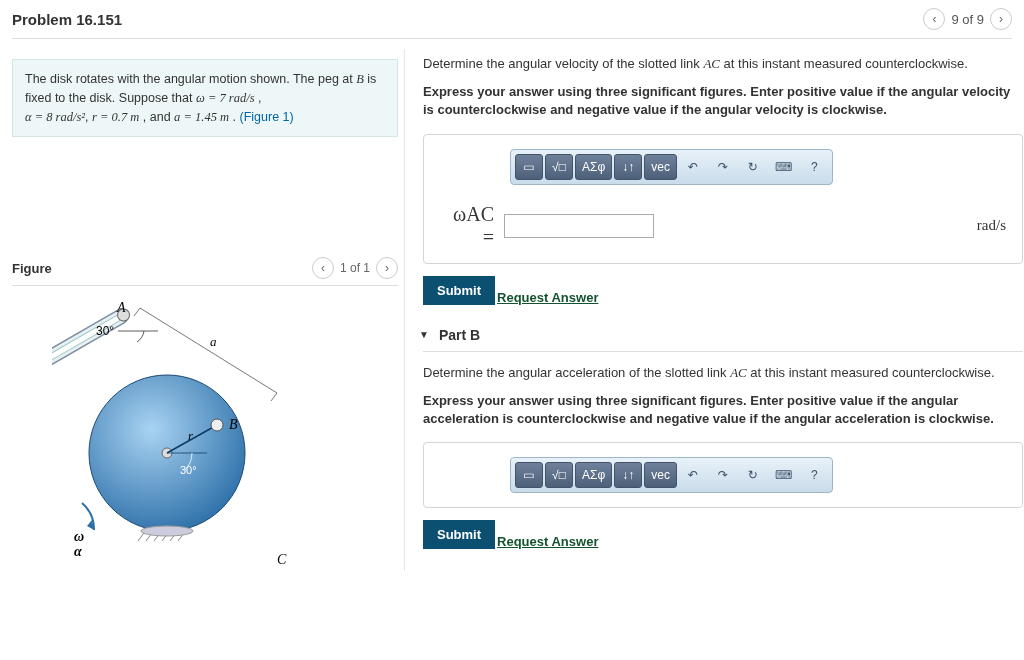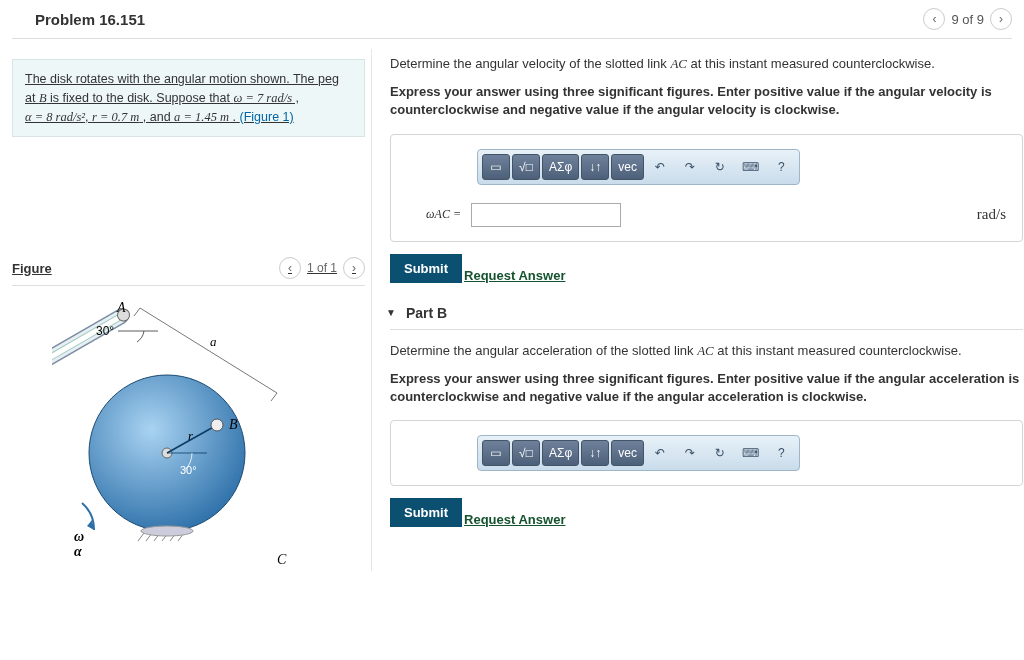--- a/index.html
+++ b/index.html
@@ -1,40 +1,40 @@
 <!DOCTYPE html>
 <html><head>
   <meta charset="utf-8">
   <style>
     * { box-sizing: border-box; margin: 0; padding: 0; }
     body { font-family: Arial, Helvetica, sans-serif; font-size: 13px; color: #333; background: #fff; width: 1024px; }
-    .header { display: flex; justify-content: space-between; align-items: center; padding: 8px 12px; margin-left: 23px; }
+    .header { display: flex; justify-content: space-between; align-items: center; padding: 8px 12px; }
     .problem-title { font-weight: bold; font-size: 15px; }
     .pager { display: flex; align-items: center; gap: 6px; color: #555; font-size: 13px; }
     .pager-btn { width: 22px; height: 22px; border-radius: 50%; border: 1px solid #ccc; display: flex; align-items: center; justify-content: center; cursor: pointer; background: #fff; font-size: 12px; color: #666;}
     hr.top { border: none; border-top: 1px solid #ddd; margin: 0 12px 10px 12px; }
     .columns { display: flex; }
-    .left { width: 372px; padding: 0 6px 0 12px; border-right: 1px solid #e6e6e6; text-decoration: underline; }
+    .left { width: 405px; padding: 0 6px 0 12px; border-right: 1px solid #e6e6e6; }
     .right { flex: 1; padding: 0 1px 8px 18px; }
     .prompt-box { background: #eef7f8; border: 1px solid #d7e5e7; padding: 10px 12px; font-size: 12.5px; line-height: 1.5; margin-top: 10px; }
     .mi { font-style: italic; font-family: 'Times New Roman', serif; }
     .lnk { color: #0065a4; }
     .fig-head { display: flex; justify-content: space-between; align-items: center; margin-top: 120px; }
     .fig-title { font-weight: bold; font-size: 13px; }
     .fig-pager { display: flex; align-items: center; gap: 6px; color: #666; font-size: 12px;}
     hr.sub { border: none; border-top: 1px solid #ddd; margin: 6px 0 12px 0; }
     .fig-img { margin: 10px 0 0 40px; }
     .prompt-txt { font-size: 13px; line-height: 1.4; margin-top: 6px;}
     .bold { font-weight: bold; }
     .answer-panel { border: 1px solid #d5d5d5; border-radius: 4px; margin-top: 14px; padding: 14px 16px 14px 16px; background: #fff;}
     .toolbar { background: linear-gradient(#e8f1f8,#c9dceb); border: 1px solid #9fb5c8; border-radius: 4px; display: inline-flex; align-items: center; padding: 4px; gap: 2px; margin-left: 70px; }
     .tbtn { background: linear-gradient(#6f819a,#4d607a); color: #fff; border-radius: 3px; min-width: 28px; height: 26px; padding: 0 6px; display: flex; align-items: center; justify-content: center; font-size: 12px; cursor: pointer; border: 1px solid #435469;}
     .tbtn.light { background: transparent; color: #3a5068; border: none; }
     .input-row { display: flex; align-items: center; gap: 10px; margin-top: 18px; }
-    .var-label { font-family: 'Times New Roman', serif; font-style: italic; font-size: 12px; width: 54px; text-align: right;}
+    .var-label { font-family: 'Times New Roman', serif; font-size: 20px; width: 54px; text-align: right;}
     .ans-input { width: 150px; height: 24px; border: 1px solid #aaa; padding: 2px 4px; }
     .unit { font-family: 'Times New Roman', serif; font-size: 15px; margin-left: auto;}
     .submit-row { display: flex; align-items: flex-end; gap: 2px; margin-top: 12px; }
     .submit-btn { background: #0b4f71; color: #fff; border: none; padding: 7px 14px; font-size: 13px; cursor: pointer; font-weight: bold;}
     .req-link { color: #14532d; font-size: 13px; text-decoration: underline; cursor: pointer; font-weight: bold;}
     .part-head { display: flex; align-items: center; gap: 10px; margin-top: 22px; margin-left: -4px;}
     .tri { font-size: 10px; }
     .part-label { font-weight: bold; font-size: 14px; }
   </style>
 </head>

